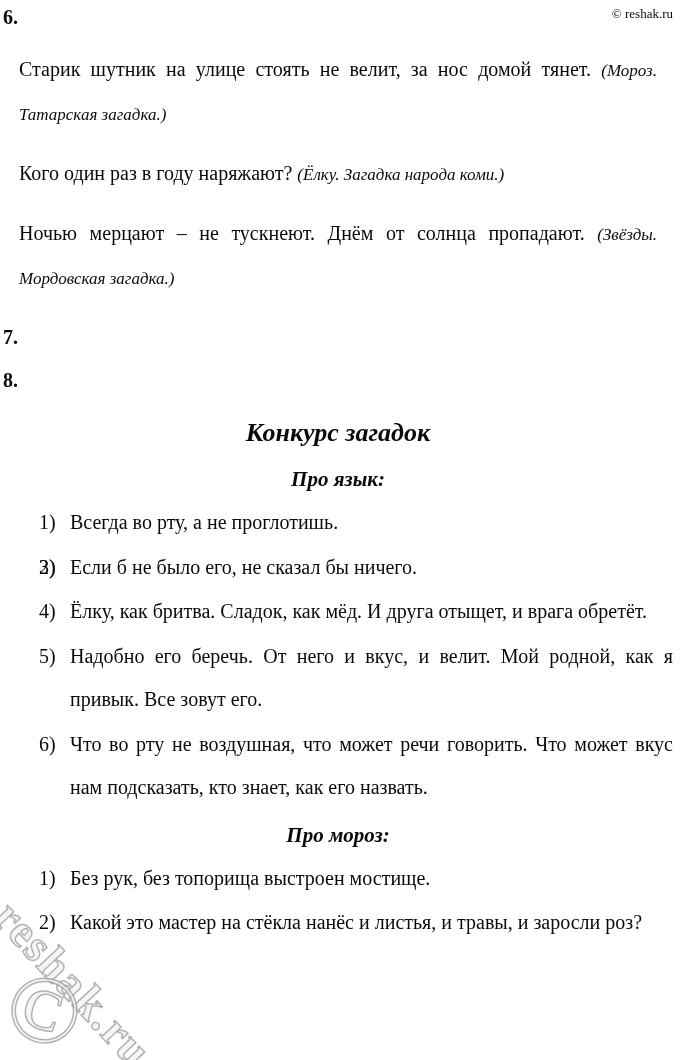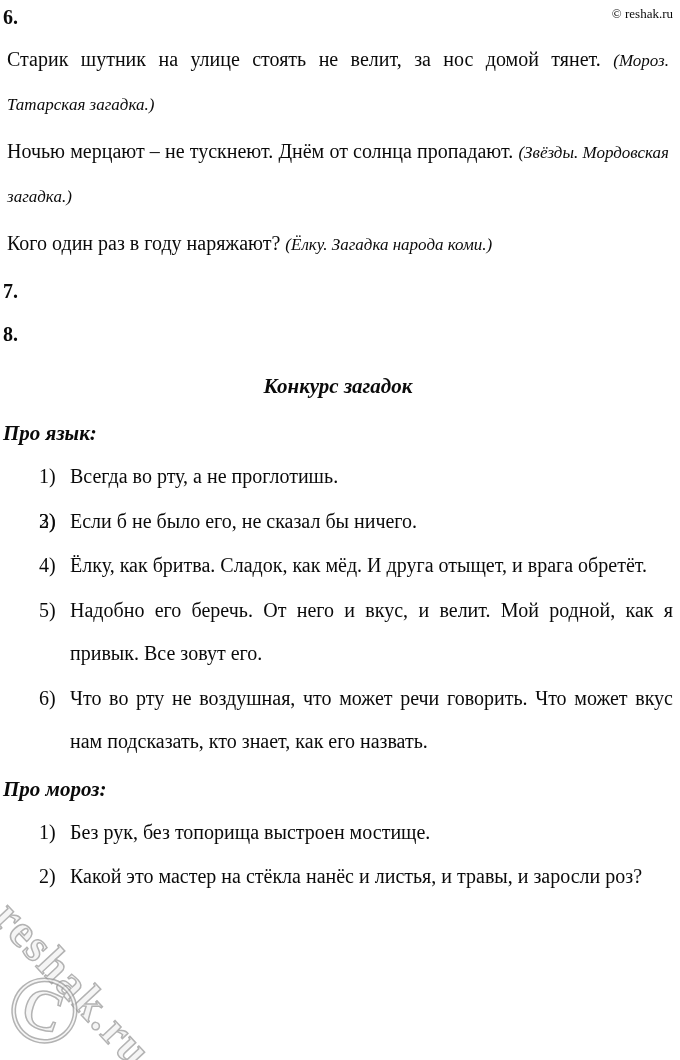--- a/index.html
+++ b/index.html
@@ -22,49 +22,50 @@
   .hdr {
     display: flex;
     justify-content: space-between;
     align-items: flex-start;
     height: 26px;
     margin-bottom: 6px;
   }
   .sec-num { font-weight: bold; font-size: 20px; }
   .copyright { font-size: 13px; }
   p.riddle {
-    margin: 4px;
+    margin: 16px;
     line-height: 43px;
     text-align: justify;
     font-family: Liberation Serif, serif;
   }
   .ans {
     font-style: italic;
     font-size: 17px;
   }
   .sec-head {
     margin: 0;
     line-height: 43px;
     font-weight: bold;
     font-size: 20px;
   }
   .contest-title {
     margin: 9px 0 0 0;
     line-height: 43px;
     text-align: center;
     font-weight: bold;
     font-style: italic;
-    font-size: 21px;
+    font-size: 26px;
   }
   .group-head {
     margin: 4px 0 0 0;
     line-height: 43px;
     font-weight: bold;
     font-style: italic;
     font-size: 21px;
+    text-align: center;
   }
   ol.rlist {
     list-style: none;
     margin: 0;
     padding: 0;
   }
   ol.rlist li {
     position: relative;
     padding-left: 67px;
     line-height: 43.5px;
@@ -112,23 +113,23 @@
 
 <div class="page">
 
   <div class="hdr">
     <span class="sec-num">6.</span>
     <span class="copyright">© reshak.ru</span>
   </div>
 
   <p class="riddle"><span>Старик шутник на улице стоять не велит, за нос домой тянет.</span> <span class="ans">(Мороз. Татарская загадка.)</span></p>
 
+  <p class="riddle"><span>Кого один раз в году наряжают?</span> <span class="ans">(Ёлку. Загадка народа коми.)</span></p>
+
   <p class="riddle"><span>Ночью мерцают – не тускнеют. Днём от солнца пропадают.</span> <span class="ans">(Звёзды. Мордовская загадка.)</span></p>
-
-  <p class="riddle"><span>Кого один раз в году наряжают?</span> <span class="ans">(Ёлку. Загадка народа коми.)</span></p>
 
   <p class="sec-head">7.</p>
 
 
   <p class="sec-head">8.</p>
 
   <p class="contest-title">Конкурс загадок</p>
 
   <p class="group-head">Про язык:</p>
 

